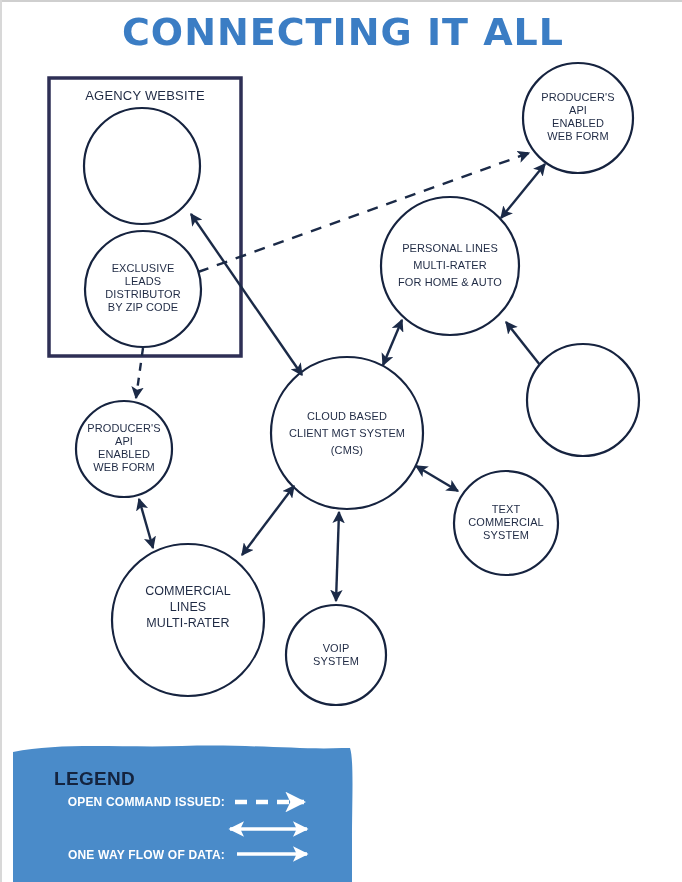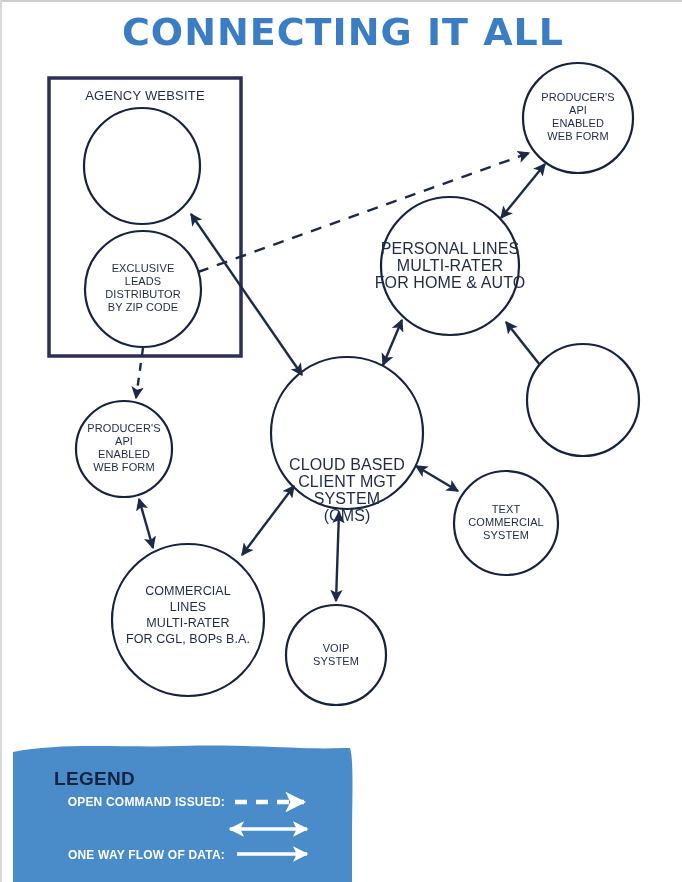--- a/index.html
+++ b/index.html
@@ -47,21 +47,21 @@
     position: absolute;
     text-align: center;
     color: #1f2a44;
     font-size: 11px;
     line-height: 13px;
     font-family: "Liberation Sans", sans-serif;
     letter-spacing: 0.1px;
     pointer-events: none;
   }
   .node-label.big {
-    font-size: 16px;
+    font-size: 11px;
     line-height: 17px;
   }
   .node-label.mid {
     font-size: 12.5px;
     line-height: 16px;
   }
   #agency-title {
     position: absolute;
     left: 48px;
     top: 88px;
@@ -201,21 +201,21 @@
     <div>WEB FORM</div>
   </div>
 
   <div class="node-label big" style="left:366px; top:240px; width:164px;">
     <div>PERSONAL LINES</div>
     <div>MULTI-RATER</div>
     <div>FOR HOME &amp; AUTO</div>
   </div>
 
 
-  <div class="node-label big" style="left:262px; top:408px; width:166px;margin-top:48px;">
+  <div class="node-label big" style="left:262px; top:408px; width:166px;">
     <div>CLOUD BASED</div>
     <div>CLIENT MGT SYSTEM</div>
     <div>(CMS)</div>
   </div>
 
   <div class="node-label" style="left:62px; top:422px; width:120px;">
     <div>PRODUCER'S</div>
     <div>API</div>
     <div>ENABLED</div>
     <div>WEB FORM</div>
@@ -224,21 +224,20 @@
   <div class="node-label" style="left:444px; top:503px; width:120px;">
     <div>TEXT</div>
     <div>COMMERCIAL</div>
     <div>SYSTEM</div>
   </div>
 
   <div class="node-label mid" style="left:104px; top:583px; width:164px;">
     <div>COMMERCIAL</div>
     <div>LINES</div>
     <div>MULTI-RATER</div>
-    <div>FOR CGL, BOPs B.A.</div>
   </div>
 
   <div class="node-label" style="left:274px; top:642px; width:120px;">
     <div>VOIP</div>
     <div>SYSTEM</div>
   </div>
 
   <div id="legend-title">LEGEND</div>
   <div class="legend-row" id="legend-row-0">OPEN COMMAND ISSUED:</div>
   <div class="legend-row" id="legend-row-2">ONE WAY FLOW OF DATA:</div>

